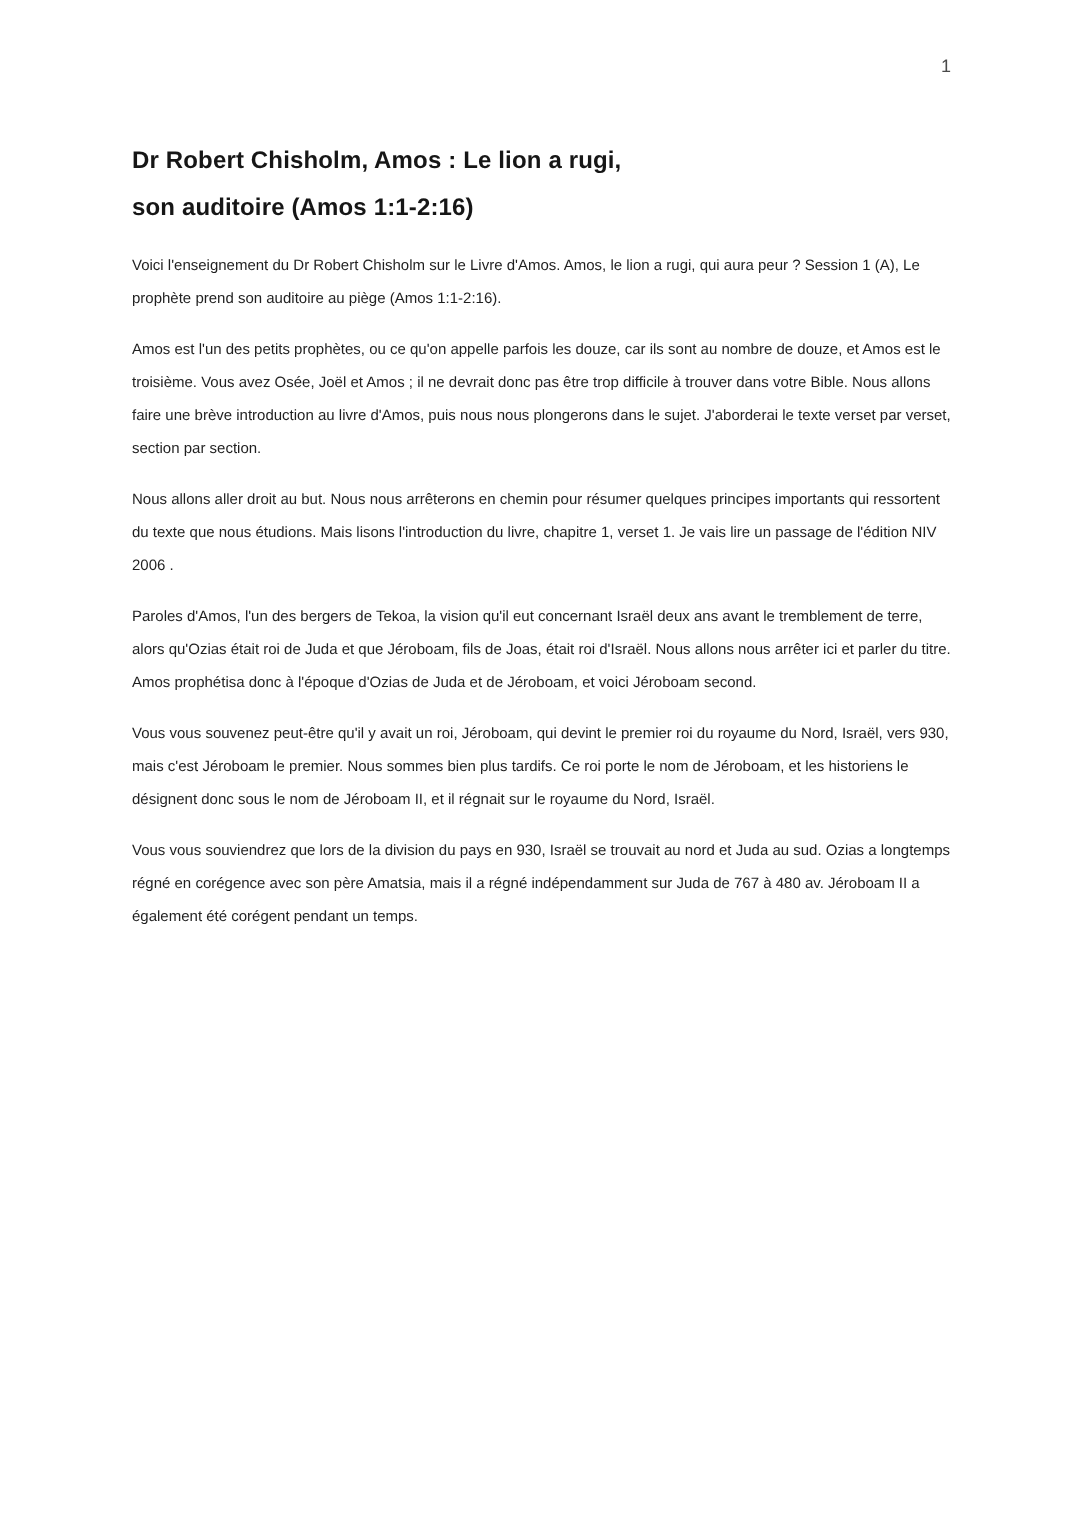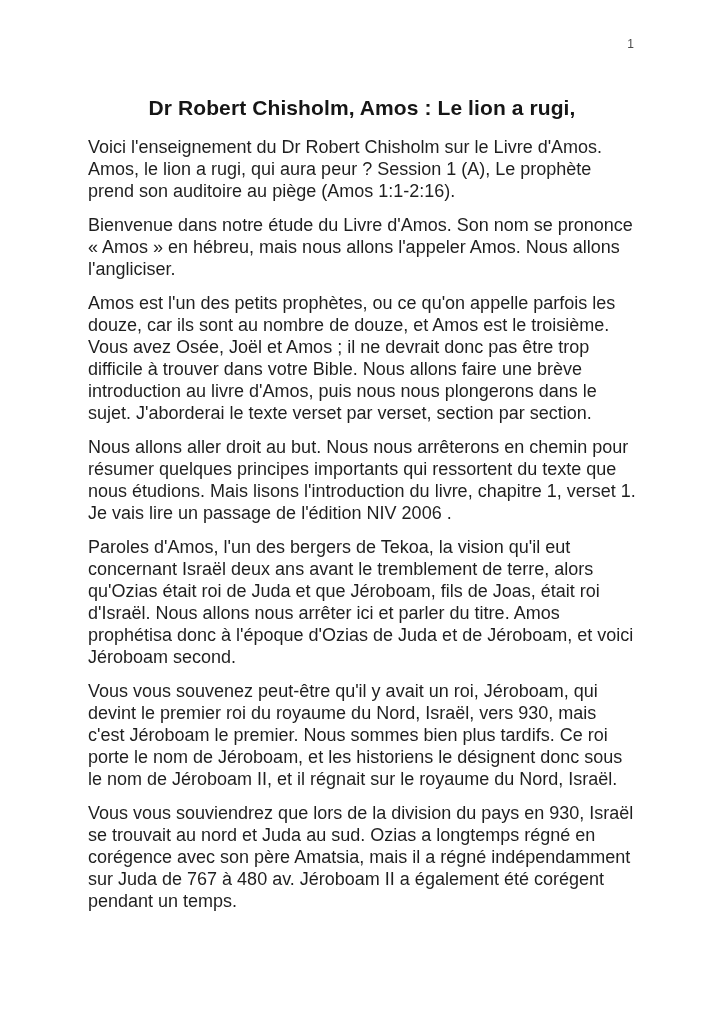--- a/index.html
+++ b/index.html
@@ -25,56 +25,55 @@
     line-height: 14px;
     color: #4a4a4a;
   }
   .content {
     position: absolute;
     left: 88px;
     right: 88px;
     top: 92px;
   }
   .doc-title {
-    font-size: 21px;
+    font-size: 16px;
     font-weight: bold;
     line-height: 31px;
-    text-align: center;
     color: #161616;
     margin: 0 0 13px 0;
     letter-spacing: 0.1px;
   }
   .doc-title .title-line {
     display: block;
     white-space: nowrap;
   }
   .body-text p {
-    font-size: 18px;
+    font-size: 10px;
     line-height: 22px;
     margin: 0 0 12px 0;
     text-align: left;
     color: #1f1f1f;
   }
 </style>
 </head>
 <body>
 
 <div class="page">
 
   <div class="page-number">1</div>
 
   <div class="content">
 
     <h1 class="doc-title">
       <span class="title-line">Dr Robert Chisholm, Amos : Le lion a rugi,</span>
+      <span class="title-line">son auditoire (Amos 1:1-2:16)</span>
     </h1>
 
     <div class="body-text">
       <p>Voici l'enseignement du Dr Robert Chisholm sur le Livre d'Amos. Amos, le lion a rugi, qui aura peur ? Session 1 (A), Le prophète prend son auditoire au piège (Amos 1:1-2:16).</p>
-      <p>Bienvenue dans notre étude du Livre d'Amos. Son nom se prononce « Amos » en hébreu, mais nous allons l'appeler Amos. Nous allons l'angliciser.</p>
       <p>Amos est l'un des petits prophètes, ou ce qu'on appelle parfois les douze, car ils sont au nombre de douze, et Amos est le troisième. Vous avez Osée, Joël et Amos ; il ne devrait donc pas être trop difficile à trouver dans votre Bible. Nous allons faire une brève introduction au livre d'Amos, puis nous nous plongerons dans le sujet. J'aborderai le texte verset par verset, section par section.</p>
       <p>Nous allons aller droit au but. Nous nous arrêterons en chemin pour résumer quelques principes importants qui ressortent du texte que nous étudions. Mais lisons l'introduction du livre, chapitre 1, verset 1. Je vais lire un passage de l'édition NIV 2006 .</p>
       <p>Paroles d'Amos, l'un des bergers de Tekoa, la vision qu'il eut concernant Israël deux ans avant le tremblement de terre, alors qu'Ozias était roi de Juda et que Jéroboam, fils de Joas, était roi d'Israël. Nous allons nous arrêter ici et parler du titre. Amos prophétisa donc à l'époque d'Ozias de Juda et de Jéroboam, et voici Jéroboam second.</p>
       <p>Vous vous souvenez peut-être qu'il y avait un roi, Jéroboam, qui devint le premier roi du royaume du Nord, Israël, vers 930, mais c'est Jéroboam le premier. Nous sommes bien plus tardifs. Ce roi porte le nom de Jéroboam, et les historiens le désignent donc sous le nom de Jéroboam II, et il régnait sur le royaume du Nord, Israël.</p>
       <p>Vous vous souviendrez que lors de la division du pays en 930, Israël se trouvait au nord et Juda au sud. Ozias a longtemps régné en corégence avec son père Amatsia, mais il a régné indépendamment sur Juda de 767 à 480 av. Jéroboam II a également été corégent pendant un temps.</p>
     </div>
 
   </div>
 </div>
 

